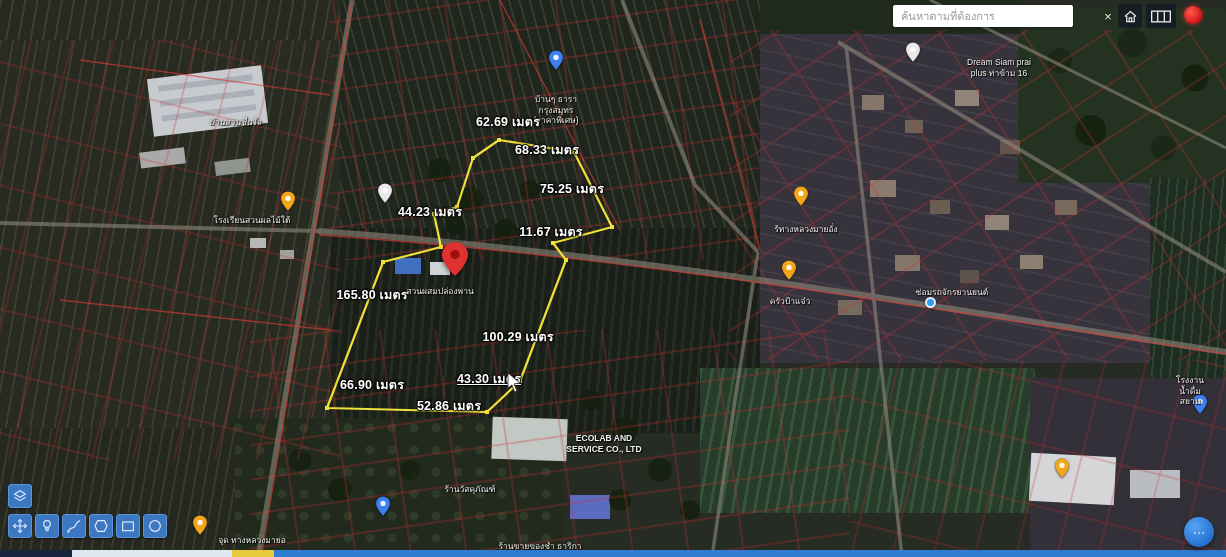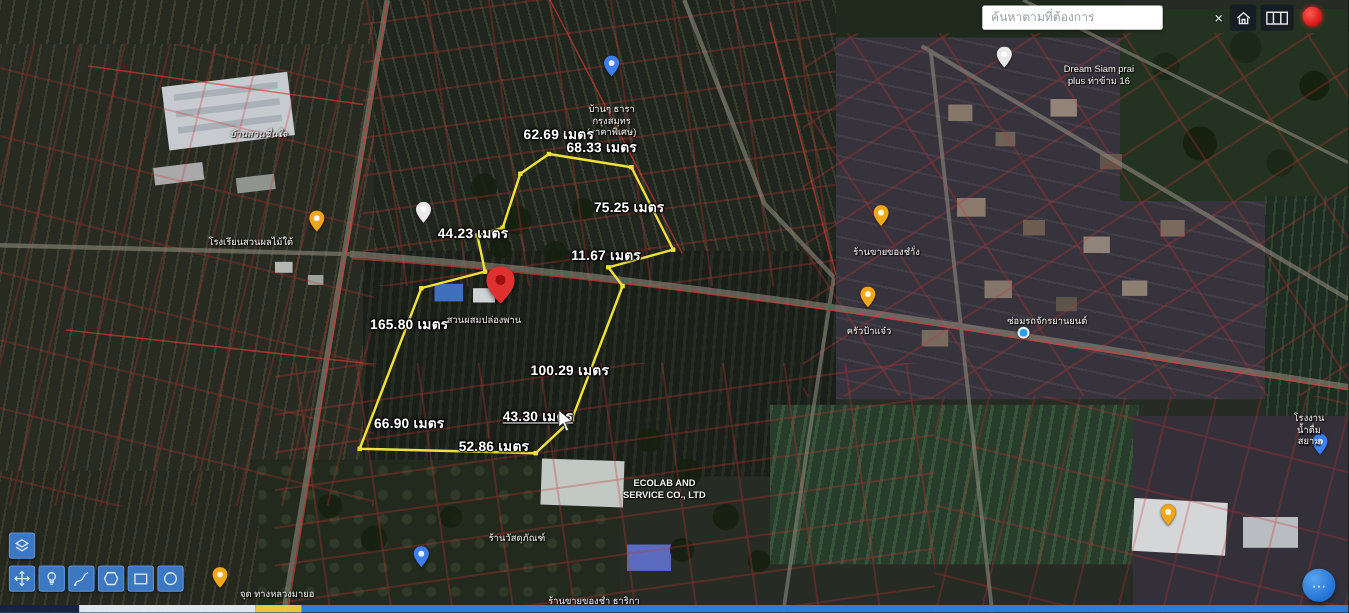--- a/index.html
+++ b/index.html
@@ -30,21 +30,21 @@
   .poi-label{position:absolute;transform:translate(-50%,-50%);color:#f1f1ee;font-size:8.5px;
       line-height:1.25;text-align:center;white-space:pre-line;
       text-shadow:0 0 2px #000,1px 1px 1px #000;}
   .poi-pin{position:absolute;filter:drop-shadow(0 1px 1px rgba(0,0,0,.5));}
   .poi-dot{width:11px;height:11px;border-radius:50%;background:#2d9cf0;border:2px solid #e8f2ff;}
   
   #main-pin{position:absolute;filter:drop-shadow(0 2px 2px rgba(0,0,0,.55));}
   #pin-label{position:absolute;transform:translate(-50%,0);color:#ecebe6;font-size:8.5px;
       text-shadow:0 0 2px #000,1px 1px 1px #000;white-space:nowrap;}
   
-  #searchbar{position:absolute;left:893px;top:5px;width:164px;height:22px;}
+  #searchbar{position:absolute;left:893px;top:5px;width:180px;height:22px;}
   #searchbar input{width:100%;height:100%;border:none;border-radius:2px;padding:0 8px;
       font-size:11px;font-family:"Liberation Sans",sans-serif;color:#333;background:#fff;
       box-shadow:0 1px 3px rgba(0,0,0,.4);outline:none;}
   #searchbar input::placeholder{color:#9aa0a6;}
   .topbtn{position:absolute;display:flex;align-items:center;justify-content:center;
       background:rgba(18,24,36,.78);border-radius:3px;cursor:pointer;}
   #close-btn{position:absolute;left:1099px;top:5px;width:18px;height:22px;color:#f0f0f0;
       font-size:13px;display:flex;align-items:center;justify-content:center;cursor:pointer;
       text-shadow:0 0 2px #000;}
   #record-dot{position:absolute;left:1184px;top:6px;width:18px;height:18px;border-radius:50%;
@@ -188,39 +188,39 @@
         <rect x="471" y="156" width="4" height="4" fill="#f0e13a"></rect>
       </g>
   </svg>
 
   <div class="layer" id="poi-layer">
       <div class="poi-label" style="left: 235px; top: 122px; font-style: italic;">บ้านสวนชื่นใจ</div>
       <div class="poi-pin" style="left: 281px; top: 191px;"><svg width="14" height="20" viewBox="0 0 16 22">
           <path d="M8 0C3.6 0 0 3.6 0 8c0 5.5 8 14 8 14s8-8.5 8-14c0-4.4-3.6-8-8-8z" fill="#f2a71b" stroke="rgba(0,0,0,.35)" stroke-width="0.5"></path>
           <circle cx="8" cy="8" r="3" fill="#fff" opacity="0.9"></circle>
         </svg></div>
-      <div class="poi-label" style="left: 228px; top: 220px;">โรงเรียนสวนผลไม้ใต้</div>
+      <div class="poi-label" style="left: 228px; top: 220px; padding-left: 48px;">โรงเรียนสวนผลไม้ใต้</div>
       <div class="poi-pin" style="left: 549px; top: 50px;"><svg width="14" height="20" viewBox="0 0 16 22">
           <path d="M8 0C3.6 0 0 3.6 0 8c0 5.5 8 14 8 14s8-8.5 8-14c0-4.4-3.6-8-8-8z" fill="#3d7ff0" stroke="rgba(0,0,0,.35)" stroke-width="0.5"></path>
           <circle cx="8" cy="8" r="3" fill="#fff" opacity="0.9"></circle>
         </svg></div>
       <div class="poi-label" style="left: 556px; top: 110px;">บ้านๆ ธารา
 กรุงสมุทร
 (ราคาพิเศษ)</div>
       <div class="poi-pin" style="left: 906px; top: 42px;"><svg width="14" height="20" viewBox="0 0 16 22">
           <path d="M8 0C3.6 0 0 3.6 0 8c0 5.5 8 14 8 14s8-8.5 8-14c0-4.4-3.6-8-8-8z" fill="#e9e9ea" stroke="rgba(0,0,0,.35)" stroke-width="0.5"></path>
           <circle cx="8" cy="8" r="3" fill="#fff" opacity="0.9"></circle>
         </svg></div>
       <div class="poi-label" style="left: 968px; top: 68px; margin-left: 31px;">Dream Siam prai
 plus ท่าข้าม 16</div>
       <div class="poi-pin" style="left: 794px; top: 186px;"><svg width="14" height="20" viewBox="0 0 16 22">
           <path d="M8 0C3.6 0 0 3.6 0 8c0 5.5 8 14 8 14s8-8.5 8-14c0-4.4-3.6-8-8-8z" fill="#f2a71b" stroke="rgba(0,0,0,.35)" stroke-width="0.5"></path>
           <circle cx="8" cy="8" r="3" fill="#fff" opacity="0.9"></circle>
         </svg></div>
-      <div class="poi-label" style="left: 806px; top: 229px;">ร้านขายของชำั่ง</div>
+      <div class="poi-label" style="left: 806px; top: 229px;">ร้ทางหลวงมายอั่ง</div>
       <div class="poi-pin" style="left: 782px; top: 260px;"><svg width="14" height="20" viewBox="0 0 16 22">
           <path d="M8 0C3.6 0 0 3.6 0 8c0 5.5 8 14 8 14s8-8.5 8-14c0-4.4-3.6-8-8-8z" fill="#f2a71b" stroke="rgba(0,0,0,.35)" stroke-width="0.5"></path>
           <circle cx="8" cy="8" r="3" fill="#fff" opacity="0.9"></circle>
         </svg></div>
       <div class="poi-label" style="left: 790px; top: 301px;">ครัวป้าแจ๋ว</div>
       <div class="poi-pin" style="left: 925px; top: 297px;">
         <div class="poi-dot"></div>
       </div>
       <div class="poi-label" style="left: 952px; top: 292px;">ซ่อมรถจักรยานยนต์</div>
       <div class="poi-label" style="left: 604px; top: 444px; font-weight: bold;">ECOLAB AND
@@ -247,21 +247,21 @@
           <circle cx="8" cy="8" r="3" fill="#fff" opacity="0.9"></circle>
         </svg></div>
       <div class="poi-pin" style="left: 378px; top: 183px;"><svg width="14" height="20" viewBox="0 0 16 22">
           <path d="M8 0C3.6 0 0 3.6 0 8c0 5.5 8 14 8 14s8-8.5 8-14c0-4.4-3.6-8-8-8z" fill="#e9e9ea" stroke="rgba(0,0,0,.35)" stroke-width="0.5"></path>
           <circle cx="8" cy="8" r="3" fill="#fff" opacity="0.9"></circle>
         </svg></div>
     </div>
 
   <div class="layer" id="measure-layer">
       <div class="measure" style="left: 508px; top: 122px;">62.69 เมตร</div>
-      <div class="measure" style="left: 547px; top: 134px;">68.33 เมตร</div>
+      <div class="measure" style="left: 547px; top: 150px;">68.33 เมตร</div>
       <div class="measure" style="left: 572px; top: 189px;">75.25 เมตร</div>
       <div class="measure" style="left: 430px; top: 212px;">44.23 เมตร</div>
       <div class="measure" style="left: 551px; top: 232px;">11.67 เมตร</div>
       <div class="measure" style="left: 518px; top: 289px; margin-top: 48px;">100.29 เมตร</div>
       <div class="measure" style="left: 372px; top: 295px;">165.80 เมตร</div>
       <div class="measure" style="left: 489px; top: 379px; text-decoration: underline;">43.30 เมตร</div>
       <div class="measure" style="left: 372px; top: 385px;">66.90 เมตร</div>
       <div class="measure" style="left: 449px; top: 406px;">52.86 เมตร</div>
     </div>
 

